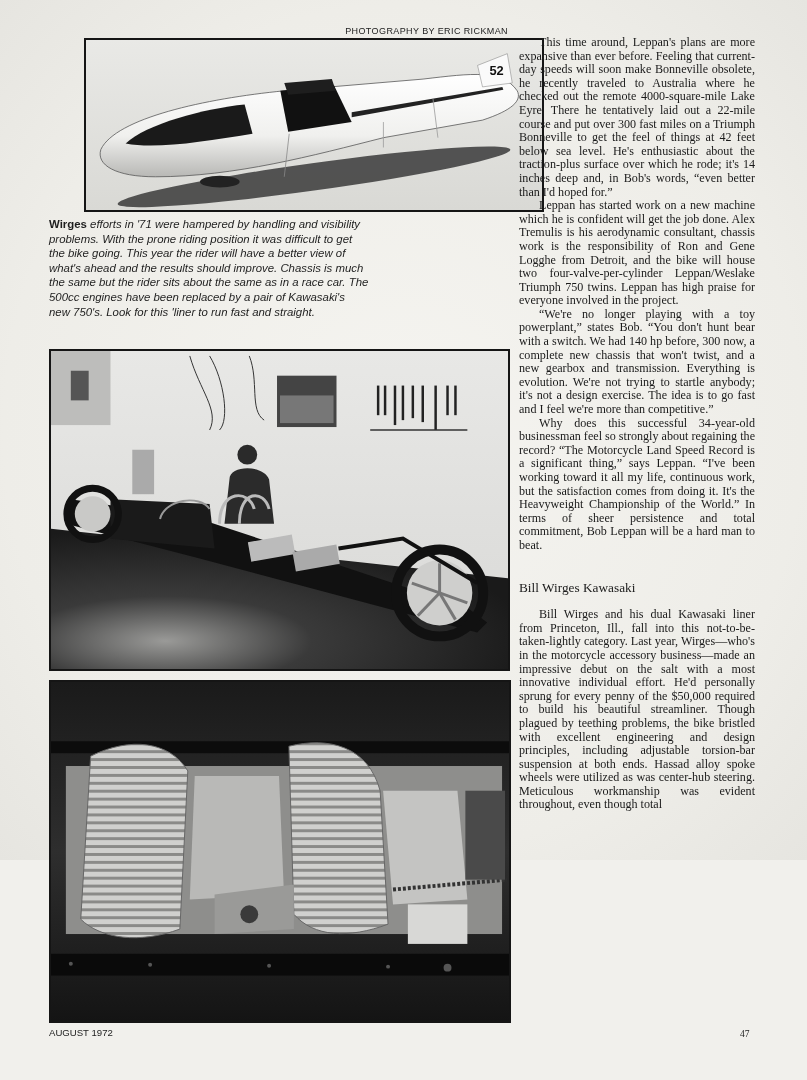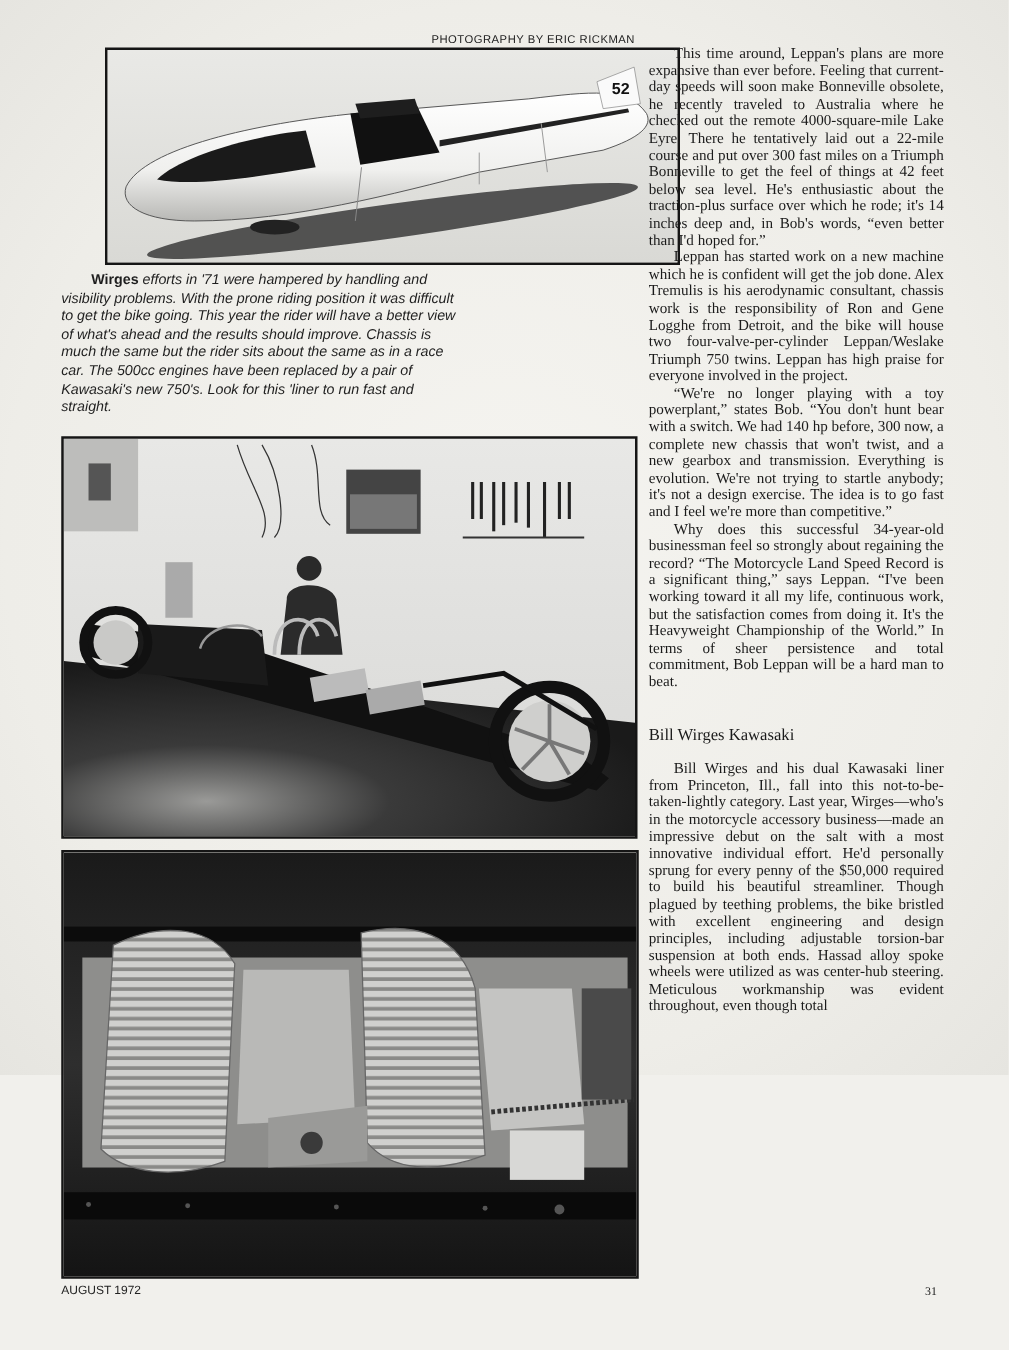--- a/index.html
+++ b/index.html
@@ -25,21 +25,21 @@
   .photo svg { display: block; width: 100%; height: 100%; }
   #photo1 { left: 49px; top: 38px; width: 460px; height: 174px; margin-left: 35px; }
   #photo2 { left: 49px; top: 349px; width: 461px; height: 322px; }
   #photo3 { left: 49px; top: 680px; width: 462px; height: 343px; }
 
   .caption {
     position: absolute; left: 49px; top: 217px; width: 320px;
     font-family: "Liberation Sans", sans-serif;
     font-size: 11.4px; line-height: 14.6px; font-style: italic; color: #1e1e1e;
   }
-  .caption b { font-style: normal; font-weight: bold; margin-left: 24px; }
+  .caption b { font-style: normal; font-weight: bold; }
 
   .column {
     position: absolute; left: 519px; top: 36px; width: 236px;
     font-family: "Liberation Serif", serif;
     font-size: 12.1px; line-height: 13.6px; color: #1a1a1a;
     text-align: justify; hyphens: manual;
   }
   .column p { text-indent: 20px; }
   .column h2 {
     font-weight: normal; font-size: 13.3px; 
@@ -188,14 +188,14 @@
   <div class="column">
     <p>This time around, Leppan's plans are more expansive than ever before. Feeling that current-day speeds will soon make Bonneville obsolete, he recently traveled to Australia where he checked out the remote 4000-square-mile Lake Eyre. There he tentatively laid out a 22-mile course and put over 300 fast miles on a Triumph Bonneville to get the feel of things at 42 feet below sea level. He's enthusiastic about the traction-plus surface over which he rode; it's 14 inches deep and, in Bob's words, “even better than I'd hoped for.”</p>
     <p>Leppan has started work on a new machine which he is confident will get the job done. Alex Tremulis is his aerodynamic consultant, chassis work is the responsibility of Ron and Gene Logghe from Detroit, and the bike will house two four-valve-per-cylinder Leppan/Weslake Triumph 750 twins. Leppan has high praise for everyone involved in the project.</p>
     <p>“We're no longer playing with a toy powerplant,” states Bob. “You don't hunt bear with a switch. We had 140 hp before, 300 now, a complete new chassis that won't twist, and a new gearbox and transmission. Everything is evolution. We're not trying to startle anybody; it's not a design exercise. The idea is to go fast and I feel we're more than competitive.”</p>
     <p>Why does this successful 34-year-old businessman feel so strongly about regaining the record? “The Motorcycle Land Speed Record is a significant thing,” says Leppan. “I've been working toward it all my life, continuous work, but the satisfaction comes from doing it. It's the Heavyweight Championship of the World.” In terms of sheer persistence and total commitment, Bob Leppan will be a hard man to beat.</p>
     <h2>Bill Wirges Kawasaki</h2>
     <p>Bill Wirges and his dual Kawasaki liner from Princeton, Ill., fall into this not-to-be-taken-lightly category. Last year, Wirges—who's in the motorcycle accessory business—made an impressive debut on the salt with a most innovative individual effort. He'd personally sprung for every penny of the $50,000 required to build his beautiful streamliner. Though plagued by teething problems, the bike bristled with excellent engineering and design principles, including adjustable torsion-bar suspension at both ends. Hassad alloy spoke wheels were utilized as was center-hub steering. Meticulous workmanship was evident throughout, even though total</p>
   </div>
 
   <div class="footer-left">AUGUST 1972</div>
-  <div class="footer-right">31</div>
+  <div class="footer-right">47</div>
 </div>
 
 </body></html>

